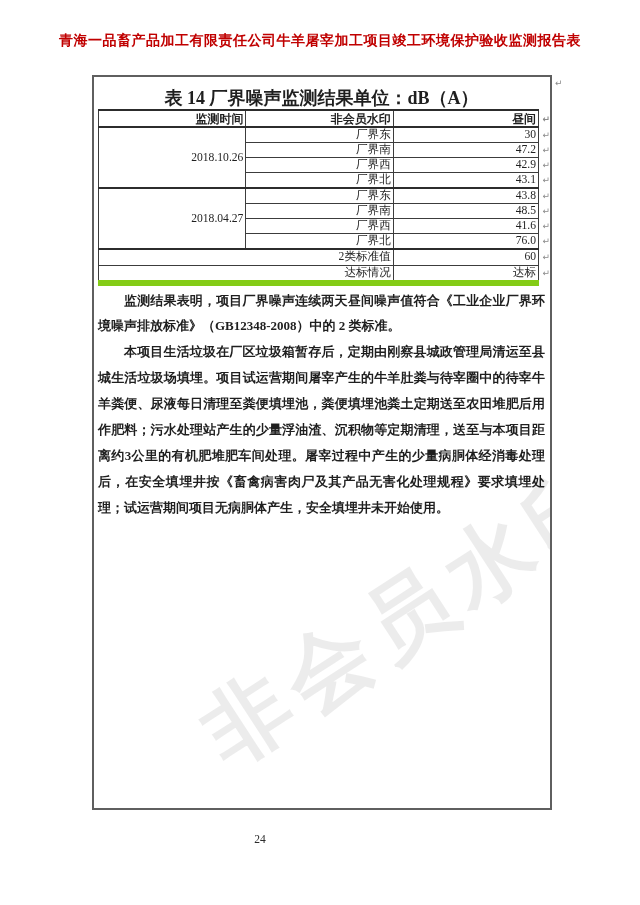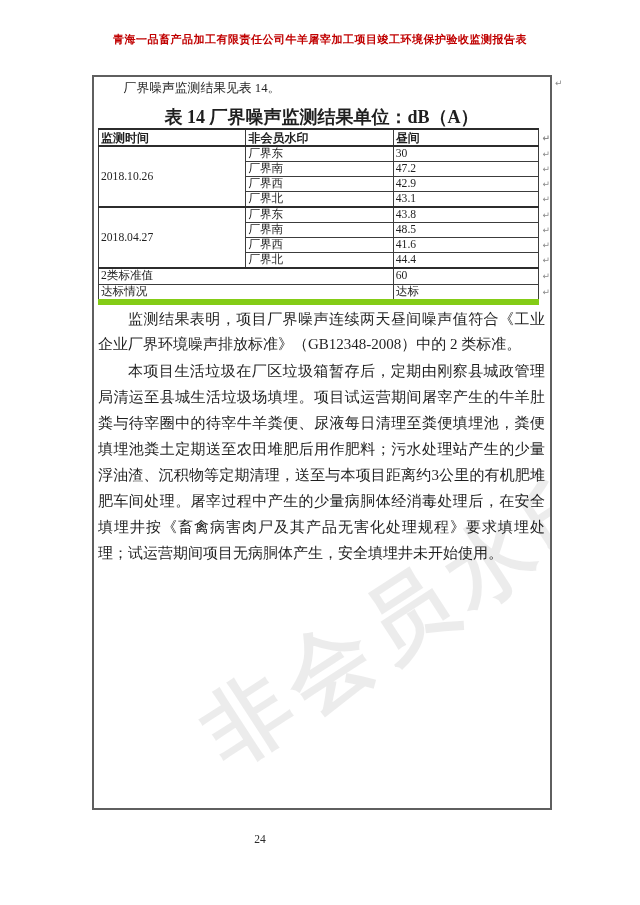--- a/index.html
+++ b/index.html
@@ -6,21 +6,21 @@
   html,body { width:640px; height:905px; }
   body {
     position:relative;
     background:#ffffff;
     font-family:"Liberation Serif","DejaVu Serif",serif;
     color:#1f1f1f;
     overflow:hidden;
   }
   .doc-header {
     position:absolute; top:32px; left:0; width:640px;
-    text-align:center; font-size:11px; font-weight:bold;
+    text-align:center; font-size:14px; font-weight:bold;
     color:#c00000; letter-spacing:.5px;
   }
   .content-box {
     position:absolute; left:92px; top:75px;
     width:460px; height:735px;
     border:2px solid #5f5f5f;
     padding:2px 5px 2px 4px;
     overflow:hidden; background:transparent;
     z-index:1;
   }
@@ -38,21 +38,21 @@
     margin-top:11px; text-align:center;
     font-size:18px; font-weight:bold; line-height:17px;
   }
   table.noise {
     border-collapse:collapse; table-layout:fixed;
     width:calc(100% - 6px); margin:2px 6px 0 0;
     border-top:2.5px solid #2c2c2c;
   }
   table.noise td {
     border:1px solid #3c3c3c;
-    text-align:left; vertical-align:middle;
+    text-align:right; vertical-align:middle;
     font-size:11.6px; height:15px; line-height:14px;
     padding:0 2px; position:relative;margin-top:37px;
   }
   table.noise tr.head td {
     font-weight:bold; font-size:12px; height:17px;
     border-bottom:2px solid #2c2c2c;
   }
   table.noise td.tb { border-bottom:2px solid #2c2c2c; }
   table.noise tr.sum td { height:16px; }
   table.noise tr.last td { border-bottom:6px solid #84cc16; }
@@ -61,42 +61,41 @@
     transform:translateY(-50%);
     font-size:9px; color:#8a8a8a; line-height:9px;
     font-family:"DejaVu Sans",sans-serif;
   }
   .box-ret {
     position:absolute; left:555px; top:78px;
     font-size:9px; color:#8a8a8a; z-index:2;
     font-family:"DejaVu Sans",sans-serif;
   }
   .para {
-    font-size:15px; line-height:25px;
-    text-align:justify; text-indent:2em; margin-top:2px;
+    font-size:13px; line-height:25px;
+    text-align:justify; text-indent:2em; margin-top:2px;font-weight:bold;
   }
   .para.body4 { line-height:26px; margin-top:1px; }
   .sec-heading.h4 { margin-top:7px; }
   .page-number {
     position:absolute; top:833px; left:0; width:520px;
     text-align:center; font-size:11.5px; color:#2b2b2b;
   }
 </style>
 </head>
 <body>
 
 <div class="doc-header">青海一品畜产品加工有限责任公司牛羊屠宰加工项目竣工环境保护验收监测报告表</div>
 
 <span class="box-ret">↵</span>
 
 <div class="content-box">
 
   <div class="watermark">非会员水印</div>
 
-  <div class="intro-line">厂界噪声监测结果见表 14。</div>
 
   <div class="table-title">表 14 厂界噪声监测结果单位：dB（A）</div>
 
   <table class="noise">
     <colgroup>
         <col style="width:33.5%">
         <col style="width:33.5%">
         <col style="width:33%">
       </colgroup>
     <tbody>
@@ -132,21 +131,21 @@
       <tr>
         <td>厂界南</td>
         <td><span>48.5</span><span class="ret">↵</span></td>
       </tr>
       <tr>
         <td>厂界西</td>
         <td><span>41.6</span><span class="ret">↵</span></td>
       </tr>
       <tr>
         <td class="tb">厂界北</td>
-        <td class="tb"><span>44.4</span><span class="ret">↵</span></td>
+        <td class="tb"><span>76.0</span><span class="ret">↵</span></td>
       </tr>
 
       <tr class="sum">
         <td colspan="2">2类标准值</td>
         <td><span>60</span><span class="ret">↵</span></td>
       </tr>
       <tr class="sum last">
         <td colspan="2">达标情况</td>
         <td><span>达标</span><span class="ret">↵</span></td>
       </tr>

